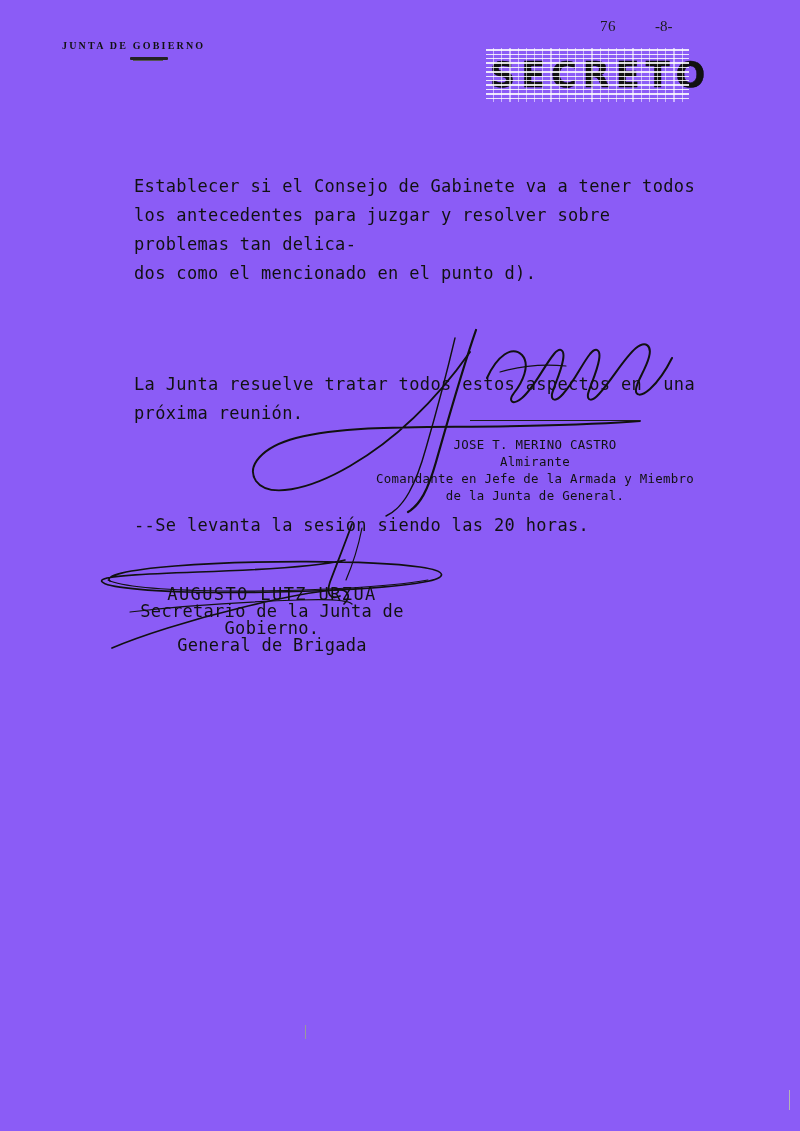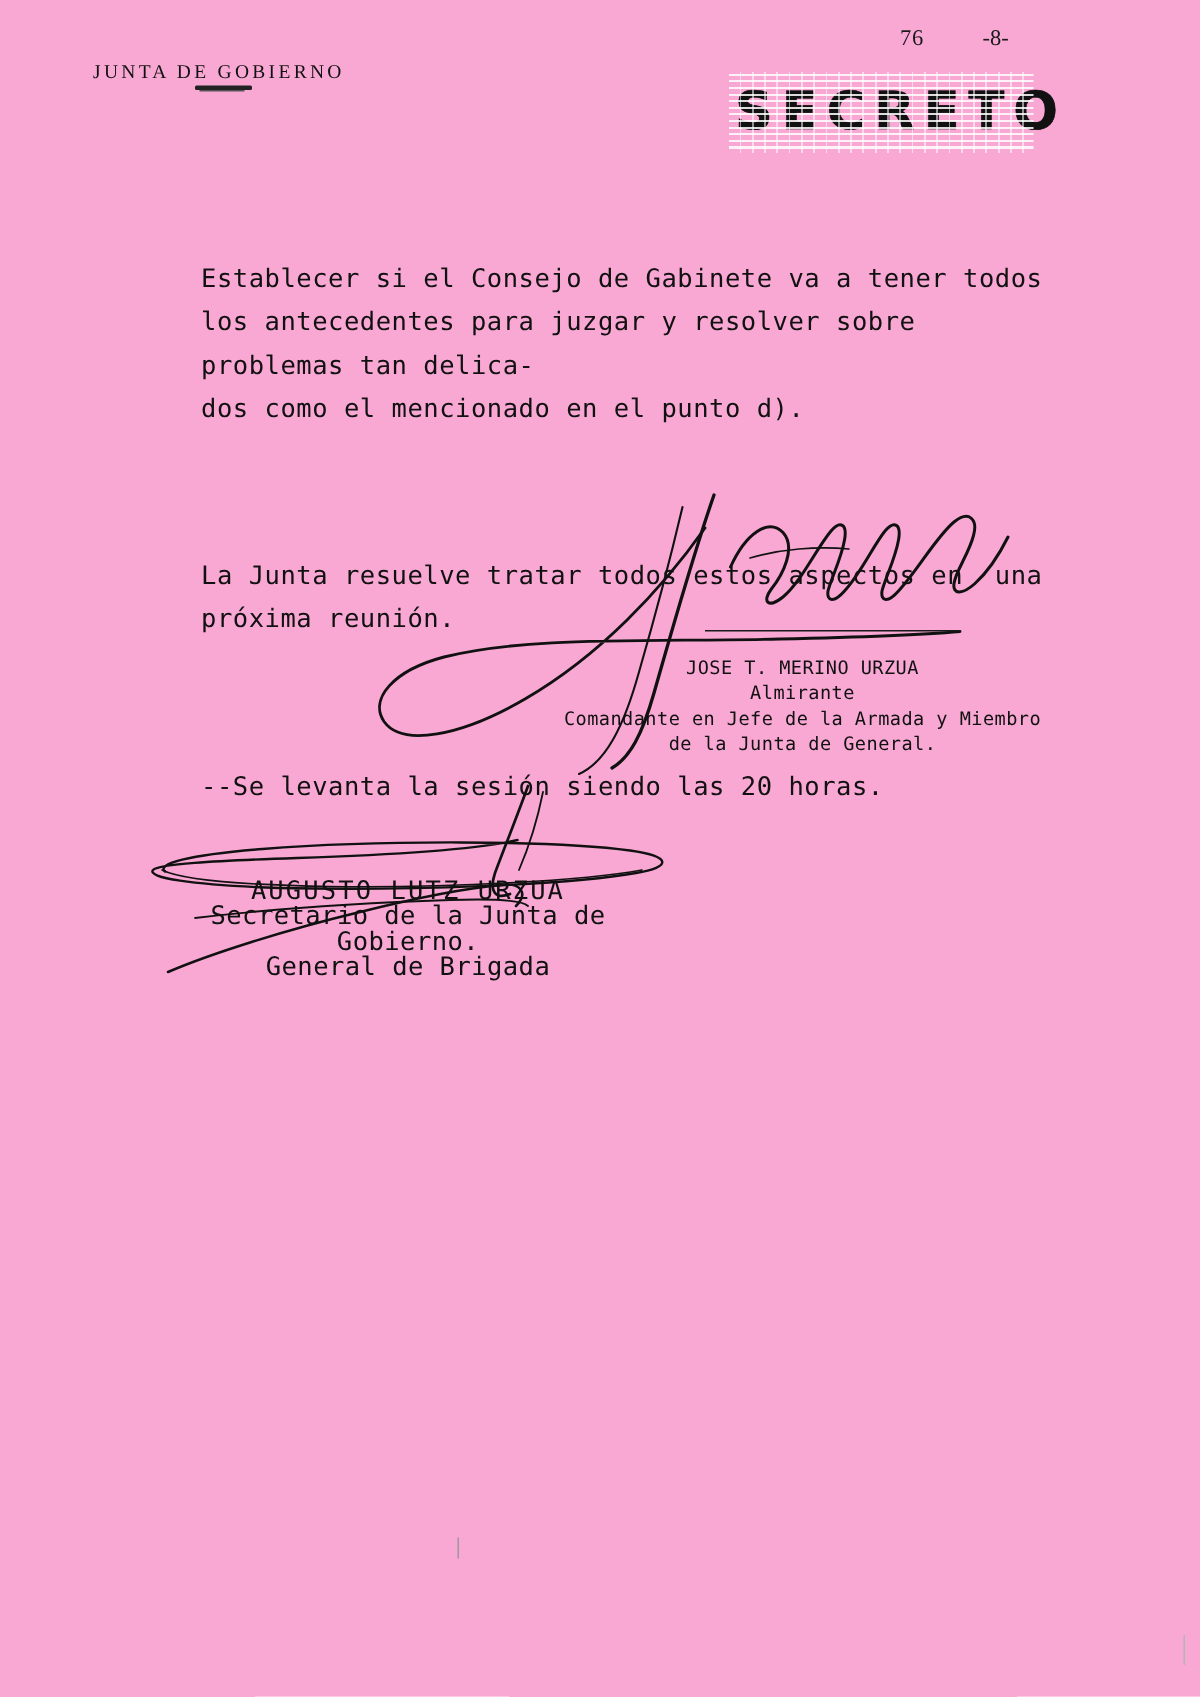--- a/index.html
+++ b/index.html
@@ -12,21 +12,21 @@
     height: 1131px;
     position: relative;
     font-family: "DejaVu Sans Mono", monospace;
     color: #111111;
     overflow: hidden;
   }
 
   .page {
     position: absolute;
     inset: 0;
-    background: #f9a8d4;
+    background: #8b5cf6;
   }
 
   
   .page-number {
     position: absolute;
     top: 18px;
     left: 600px;
     font-family: "Liberation Serif", serif;
     font-size: 15px;
     letter-spacing: 0.5px;
@@ -39,22 +39,22 @@
     font-family: "Liberation Serif", serif;
     font-size: 15px;
     color: #1a1a1a;
   }
 
   .org-title {
     position: absolute;
     top: 40px;
     left: 62px;
     font-family: "Liberation Serif", serif;
-    font-size: 13px;
-    font-weight: normal;
+    font-size: 10px;
+    font-weight: bold;
     letter-spacing: 2.2px;
     color: #111;
   }
   .org-underline {
     position: absolute;
     top: 57px;
     left: 130px;
     width: 38px;
     height: 3px;
     background: #222;
@@ -218,21 +218,21 @@
       <path d="M345 560 C320 566 260 570 198 572 C140 574 106 576 102 580 C98 585 126 590 186 592 C270 594 380 590 424 582 C448 578 448 571 420 567 C370 560 250 560 175 566 C125 570 104 576 110 581" stroke-width="1.6"></path>
       <path d="M108 580 C120 586 160 590 220 591 C300 592 390 587 428 580" stroke-width="1.1"></path>
       <path d="M112 648 C140 636 190 620 240 608 C280 598 312 592 334 590 C348 588 352 596 344 604" stroke-width="1.7"></path>
       <path d="M130 612 C180 606 240 602 300 600 C330 599 348 600 352 604" stroke-width="1.2"></path>
     </g>
   </svg>
 
   <div class="sig-rule"></div>
 
   <div class="sig-block-1">
-    <div>JOSE T. MERINO URZUA</div>
+    <div>JOSE T. MERINO CASTRO</div>
     <div>Almirante</div>
     <div>Comandante en Jefe de la Armada y Miembro</div>
     <div>de la Junta de General.</div>
   </div>
 
   <div class="sig-block-2">
     <div class="name">AUGUSTO  LUTZ  URZUA</div>
     <div>Secretario de la Junta de Gobierno.</div>
     <div>General de Brigada</div>
   </div>

